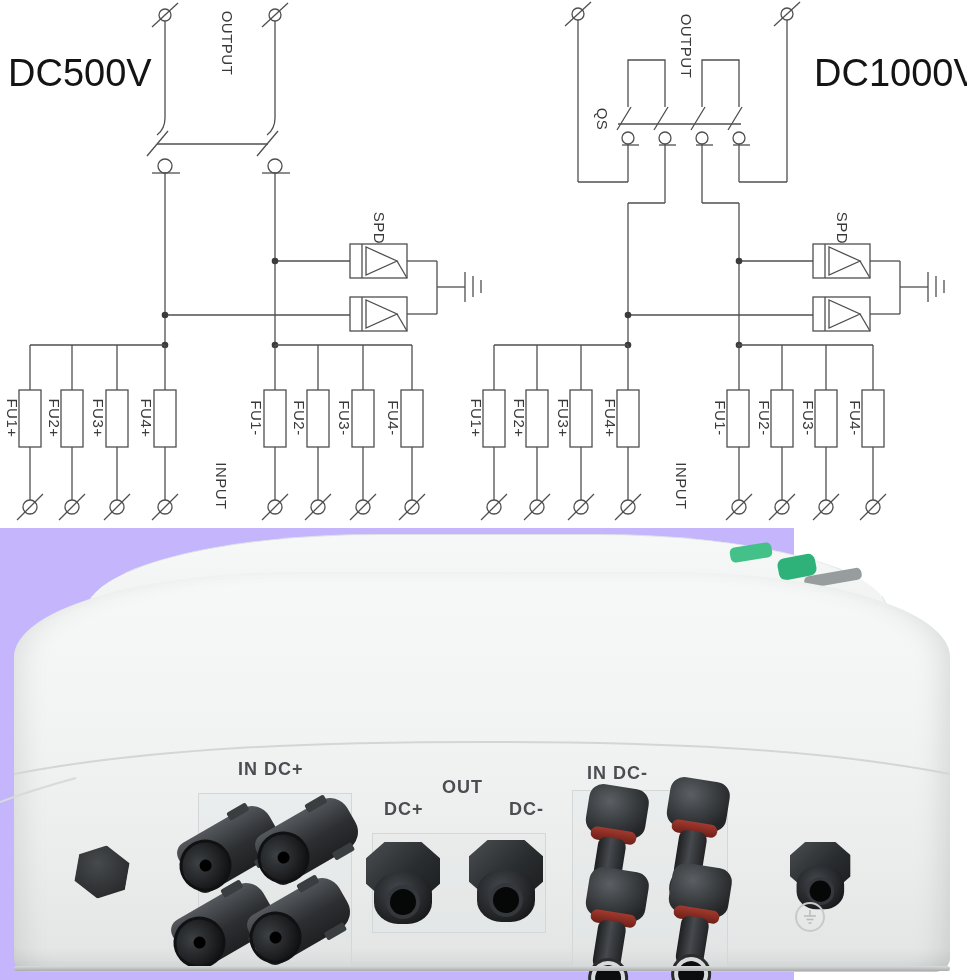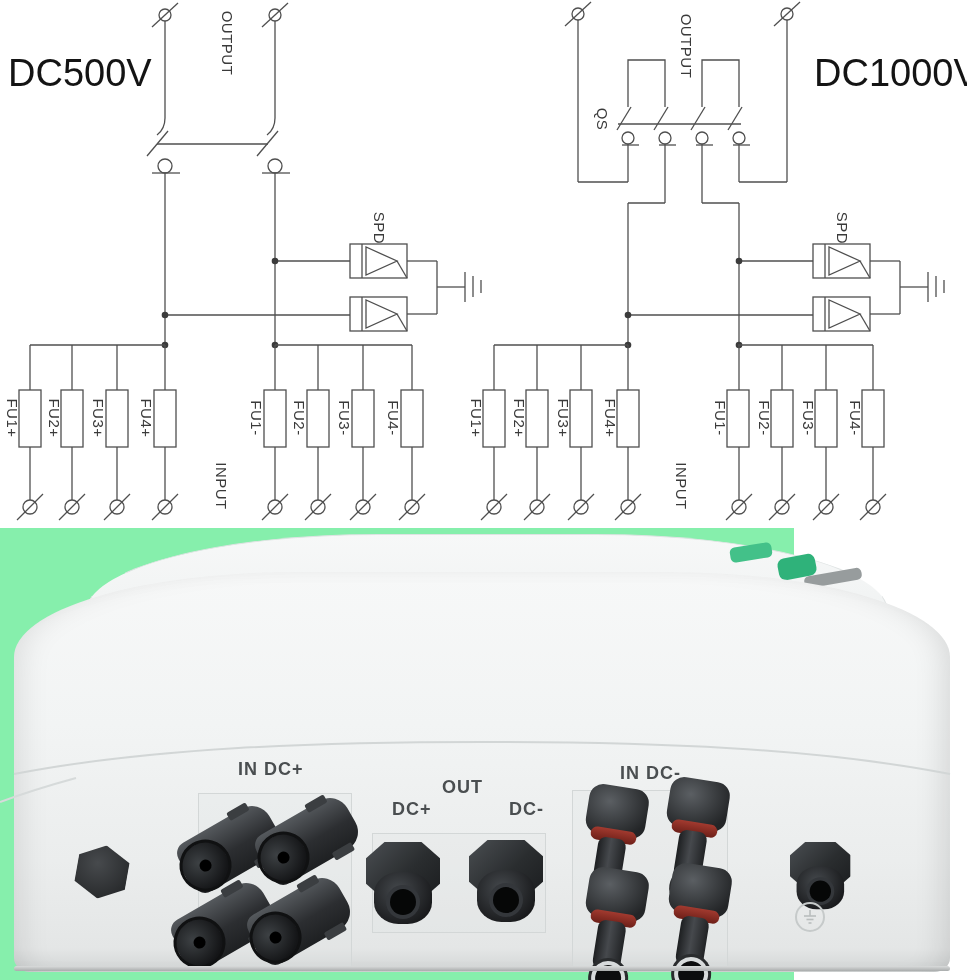--- a/index.html
+++ b/index.html
@@ -6,21 +6,21 @@
   body{width:967px;height:980px;position:relative;font-family:"Liberation Sans",sans-serif;overflow:hidden;}
 
   
   .schematic{position:absolute;left:0;top:0;}
   .wire{stroke:#4f4f4f;stroke-width:1.3;fill:none;}
   .dot{fill:#3b3b3b;stroke:none;}
   .slabel{font-family:"Liberation Sans",sans-serif;font-size:15px;fill:#3a3a3a;letter-spacing:.5px;}
   .title{font-family:"Liberation Sans",sans-serif;font-size:38px;fill:#141414;}
 
   
-  .photo{position:absolute;left:0;top:528px;width:794px;height:452px;background:#86efac;}
+  .photo{position:absolute;left:0;top:528px;width:794px;height:452px;background:#c4b5fd;}
   .lid{position:absolute;left:86px;top:6px;width:800px;height:106px;background:linear-gradient(180deg,#f7f8f8,#eef1f1);
        border:1px solid #dfe3e3;border-bottom:9px solid #b5b9b9;
        border-radius:340px 340px 120px 120px / 90px 90px 45px 45px;}
   .body-shell{position:absolute;left:14px;top:44px;width:936px;height:400px;
        background:linear-gradient(180deg,#f7f8f8 0%,#f2f4f4 38%,#ebeded 72%,#e4e6e6 94%,#d2d5d5 100%);
        border-radius:280px 280px 16px 16px / 85px 85px 14px 14px;
        box-shadow:inset 22px 0 30px -16px rgba(0,0,0,.10), inset -22px 0 30px -16px rgba(0,0,0,.12);}
   .latch{position:absolute;border-radius:5px;}
   .latch.g1{left:730px;top:17px;width:42px;height:15px;background:#43c189;transform:rotate(-9deg);}
   .latch.g2{left:778px;top:28px;width:38px;height:22px;background:#2fb27a;transform:rotate(-11deg);border-radius:7px;}
@@ -333,23 +333,23 @@
     <path d="M14 246 C150 220, 310 214, 483 214 C655 214, 815 220, 950 246" stroke="#d2d6d6" stroke-width="2" fill="none"></path>
     <path d="M0 274 C30 263, 54 256, 76 250" stroke="#d6dada" stroke-width="2" fill="none"></path>
   </svg>
 
   <div class="panel p-left"></div>
   <div class="panel p-out"></div>
   <div class="panel p-right"></div>
 
   <div class="plabel" style="left:238px;top:231px">IN DC+</div>
   <div class="plabel" style="left:442px;top:249px">OUT</div>
-  <div class="plabel" style="left:392px;top:271px">DC+</div>
+  <div class="plabel" style="left:384px;top:271px">DC+</div>
   <div class="plabel" style="left:509px;top:271px">DC-</div>
-  <div class="plabel" style="left:620px;top:235px">IN DC-</div>
+  <div class="plabel" style="left:587px;top:235px">IN DC-</div>
 
   <div class="hexplug"></div>
 
   <div class="mc4m" style="left:180px;top:292px">
     <div class="mbody"></div>
       <div class="mtab t"></div>
       <div class="mtab b"></div>
       <div class="mface">
         <div class="mhole"></div>
       </div>

